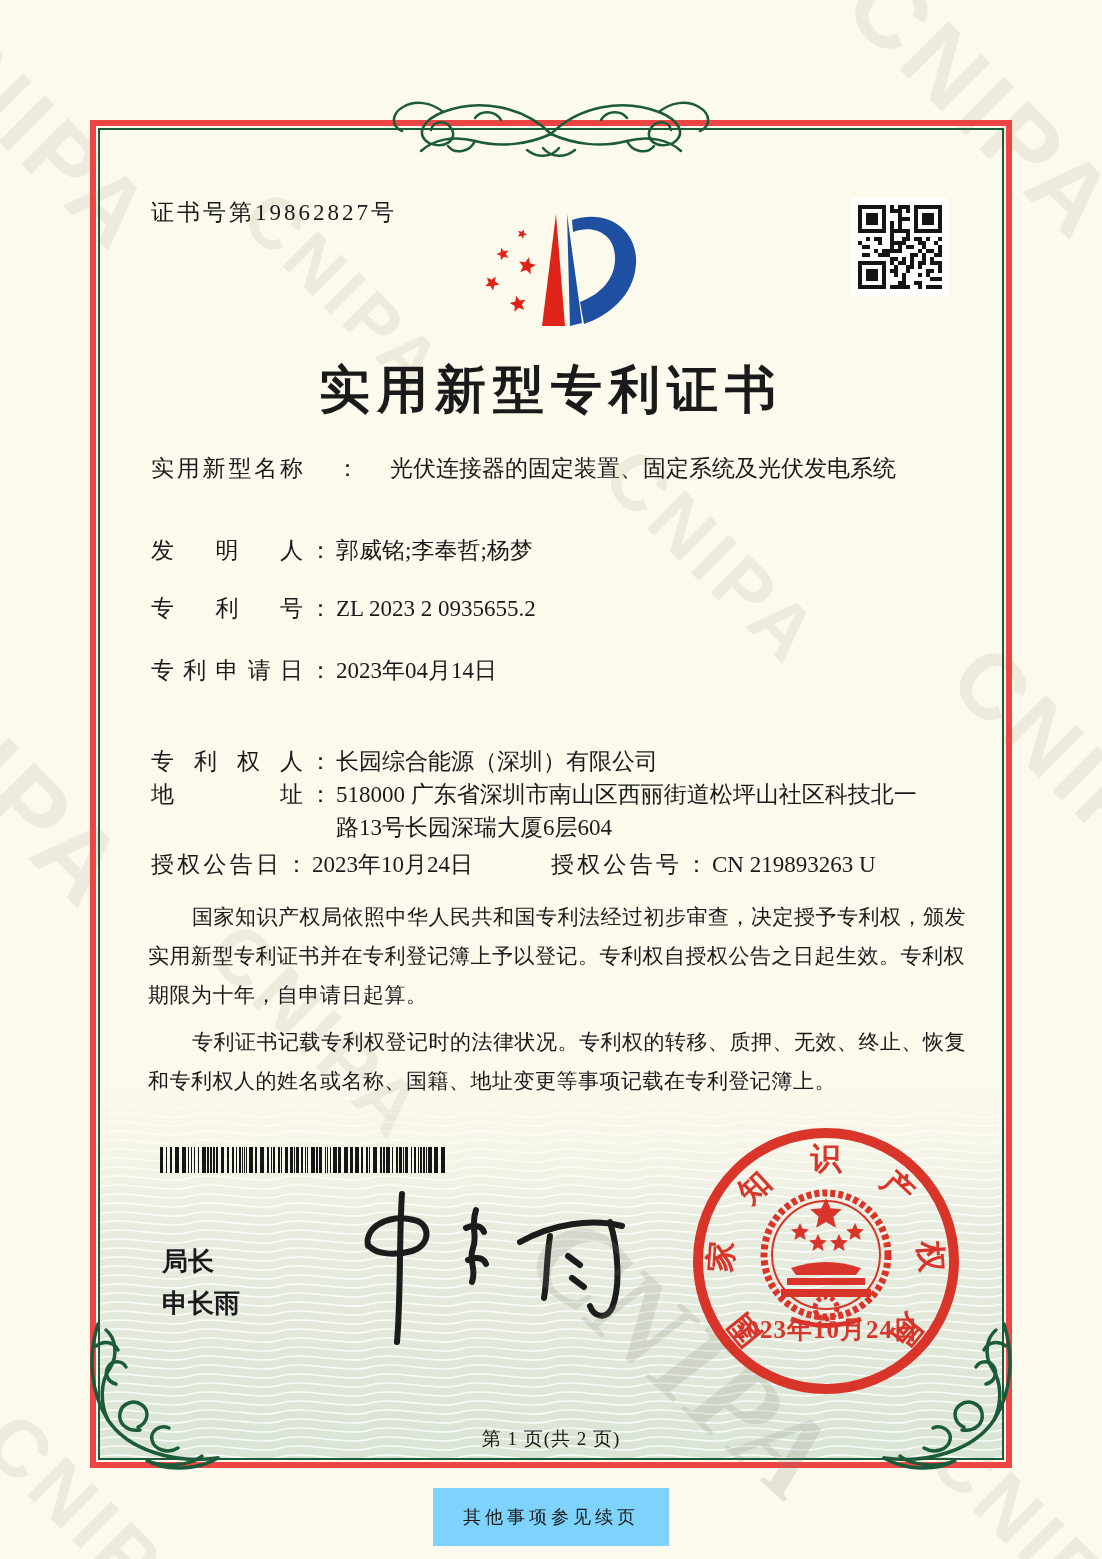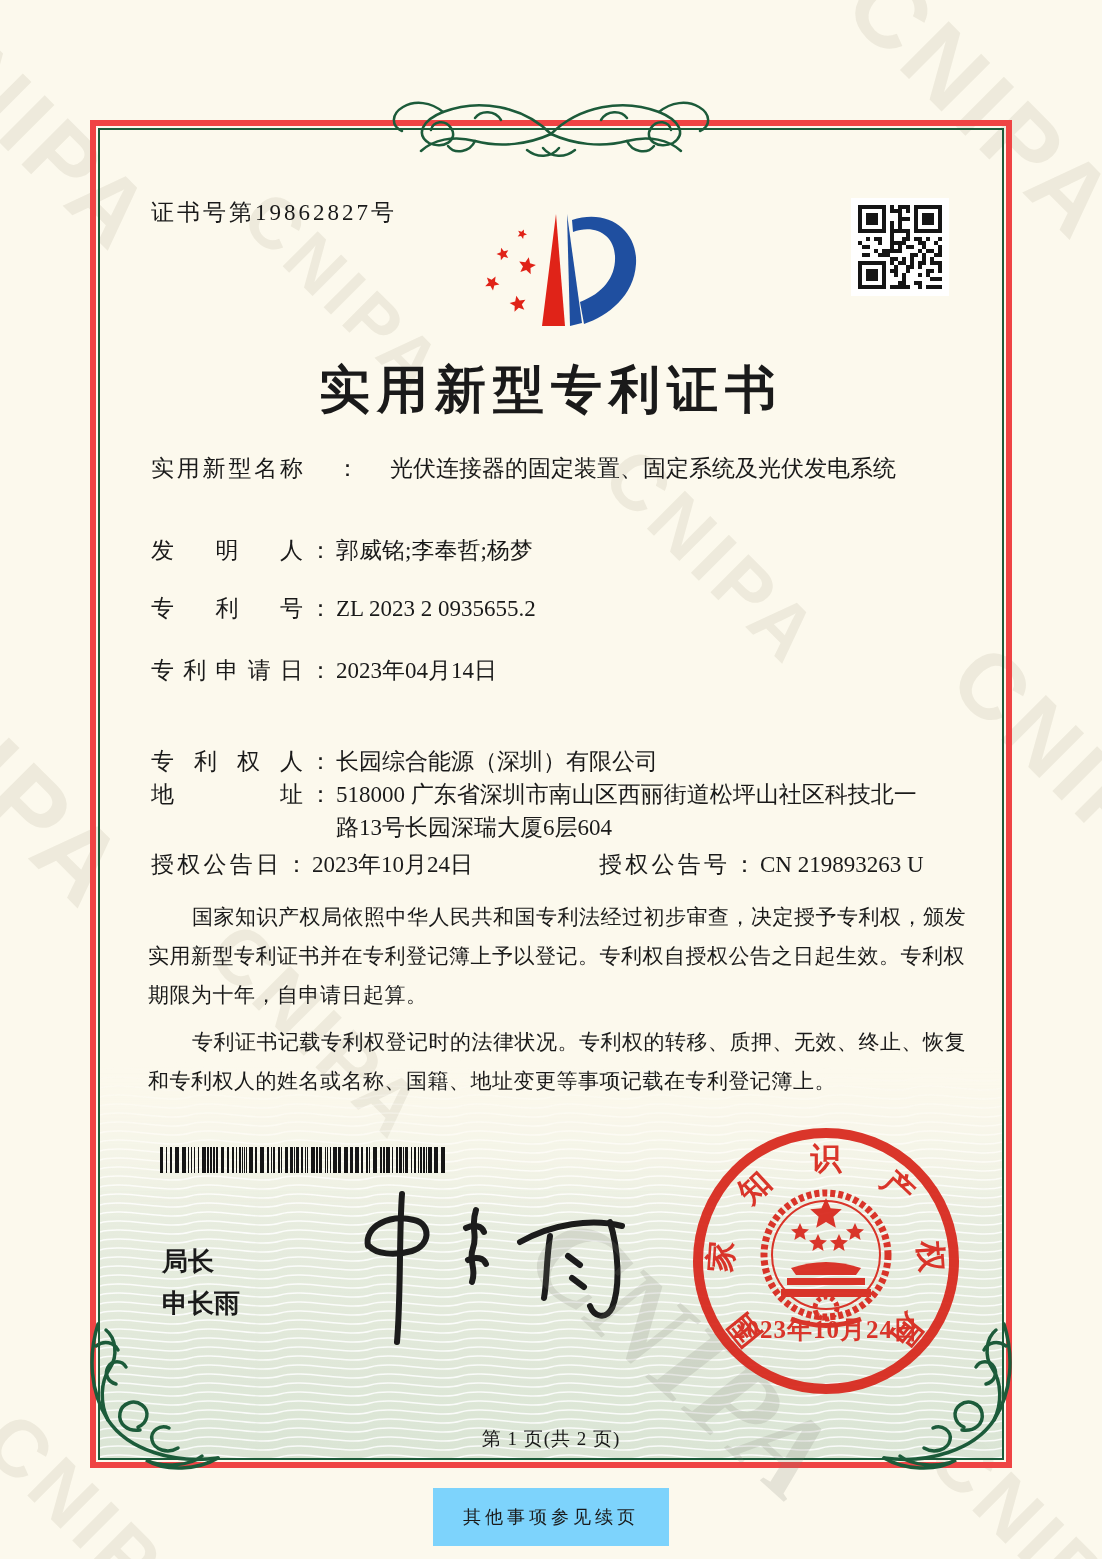--- a/index.html
+++ b/index.html
@@ -312,21 +312,21 @@
     <div class="row" style="top:652px;">
       <span class="row-label">地址</span>
       <span class="row-colon">：</span>
       <span class="row-value">518000 广东省深圳市南山区西丽街道松坪山社区科技北一路13号长园深瑞大厦6层604</span>
     </div>
     <div class="row" style="top:722px;">
       <span class="row-label" style="width:128px;">授权公告日</span>
       <span class="row-colon">：</span>
       <span class="row-value">2023年10月24日</span>
       <span class="grp2">
-        <span class="row-label" style="width:128px;margin-left:48px;">授权公告号</span>
+        <span class="row-label" style="width:128px;">授权公告号</span>
         <span class="row-colon">：</span>
         <span class="row-value">CN 219893263 U</span>
       </span>
     </div>
 
     <div class="paras">
       <p>国家知识产权局依照中华人民共和国专利法经过初步审查，决定授予专利权，颁发实用新型专利证书并在专利登记簿上予以登记。专利权自授权公告之日起生效。专利权期限为十年，自申请日起算。</p>
       <p>专利证书记载专利权登记时的法律状况。专利权的转移、质押、无效、终止、恢复和专利权人的姓名或名称、国籍、地址变更等事项记载在专利登记簿上。</p>
     </div>
 

